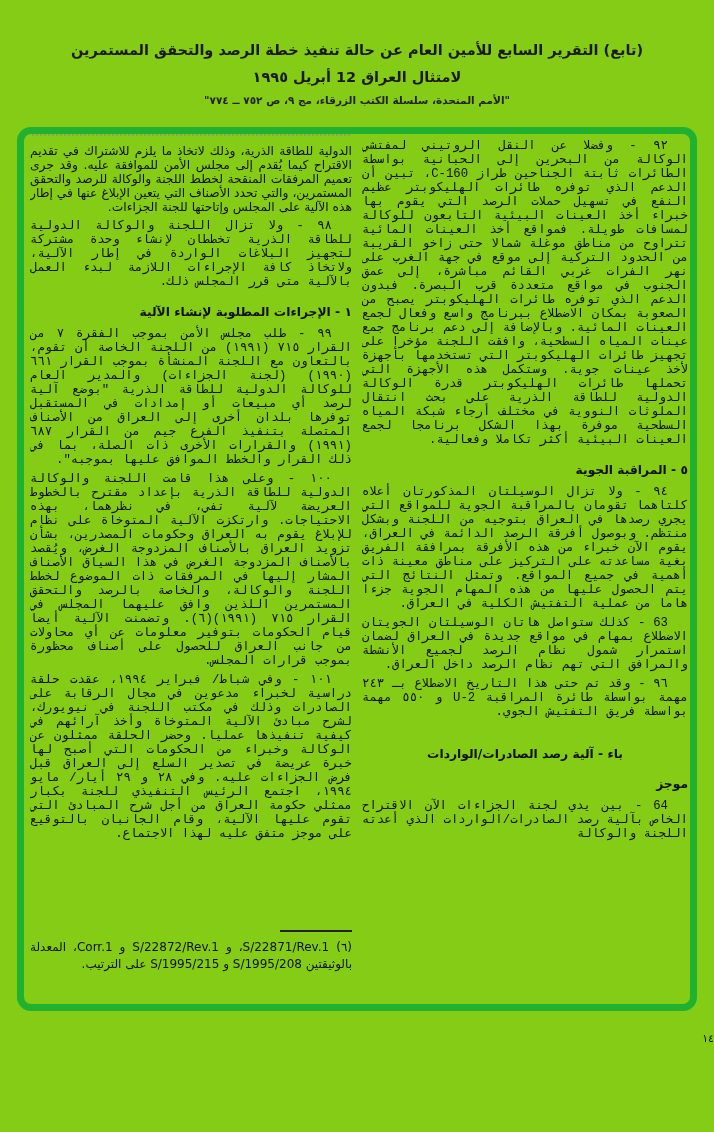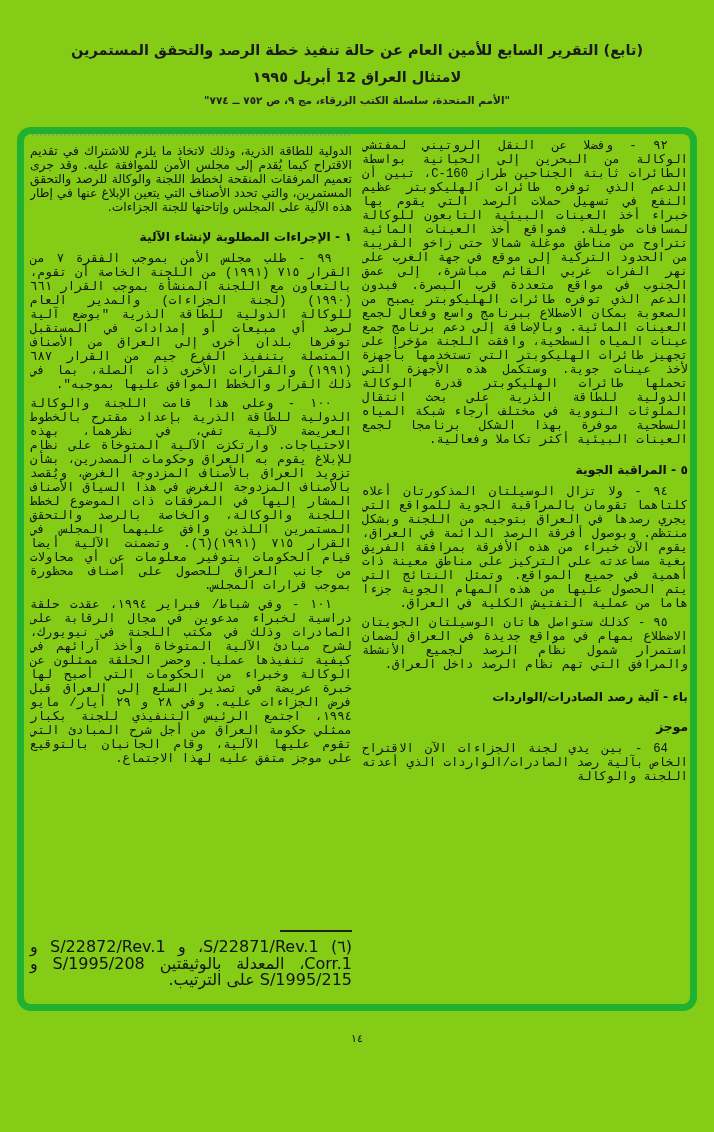--- a/index.html
+++ b/index.html
@@ -34,64 +34,66 @@
     line-height:14px;
     color:#111;
     overflow:hidden;
   }
   .col-right { left:362px; top:139px; width:326px; height:862px; }
   .col-left  { left:30px;  top:132px; width:322px; height:794px; }
   .blk { margin:0 0 5px 0; }
   .para { text-indent:20px;font-family:Liberation Mono, monospace; }
   .para-cont { text-indent:0; }
   .h { font-weight:bold; margin:16px 0 8px 0; text-indent:0; }
-  .h-center { font-weight:bold; text-align:right; margin:18px 0 12px 0; text-indent:0; }
+  .h-center { font-weight:bold; text-align:center; margin:28px 0 12px 0; text-indent:0; }
   .cut-line {
     height:0; border-top:2px dotted #8a8a8a; opacity:.55;
     margin:2px 2px 8px 2px;
   }
   
   .footnote {
     position:absolute; left:30px; top:930px; width:322px;
-    direction:rtl; font-size:16px; line-height:16.5px; color:#111;
+    direction:rtl; font-size:12px; line-height:16.5px; color:#111;
     text-align:justify;
   }
   .fn-rule { width:72px; border-top:2px solid #222; margin-bottom:7px; }
   
   .page-num {
     position:absolute; top:1032px; left:0; width:714px;
-    text-align:center; font-size:11px; color:#111;
+    text-align:right; font-size:11px; color:#111;
   }
 </style>
 </head>
 <body>
 
 <div class="page">
 
   <div class="hdr">
     <div class="t1">(تابع) التقرير السابع للأمين العام عن حالة تنفيذ خطة الرصد والتحقق المستمرين</div>
     <div class="t2">لامتثال العراق 12 أبريل ١٩٩٥</div>
     <div class="t3">"الأمم المتحدة، سلسلة الكتب الزرقاء، مج ٩، ص ٧٥٢ ــ ٧٧٤"</div>
   </div>
 
   <div class="frame" style="border-color: rgb(31, 177, 47);"></div>
 
   <div class="col col-right">
       <div class="blk para">٩٢ - وفضلا عن النقل الروتيني لمفتشي الوكالة من البحرين إلى الحبانية بواسطة الطائرات ثابتة الجناحين طراز C-160، تبين أن الدعم الذي توفره طائرات الهليكوبتر عظيم النفع في تسهيل حملات الرصد التي يقوم بها خبراء أخذ العينات البيئية التابعون للوكالة لمسافات طويلة. فمواقع أخذ العينات المائية تتراوح من مناطق موغلة شمالا حتى زاخو القريبة من الحدود التركية إلى موقع في جهة الغرب على نهر الفرات غربي القائم مباشرة، إلى عمق الجنوب في مواقع متعددة قرب البصرة. فبدون الدعم الذي توفره طائرات الهليكوبتر يصبح من الصعوبة بمكان الاضطلاع ببرنامج واسع وفعال لجمع العينات المائية. وبالإضافة إلى دعم برنامج جمع عينات المياه السطحية، وافقت اللجنة مؤخرا على تجهيز طائرات الهليكوبتر التي تستخدمها بأجهزة لأخذ عينات جوية. وستكمل هذه الأجهزة التي تحملها طائرات الهليكوبتر قدرة الوكالة الدولية للطاقة الذرية على بحث انتقال الملوثات النووية في مختلف أرجاء شبكة المياه السطحية موفرة بهذا الشكل برنامجا لجمع العينات البيئية أكثر تكاملا وفعالية.</div>
       <div class="blk h">٥ - المراقبة الجوية</div>
       <div class="blk para">٩٤ - ولا تزال الوسيلتان المذكورتان أعلاه كلتاهما تقومان بالمراقبة الجوية للمواقع التي يجري رصدها في العراق بتوجيه من اللجنة وبشكل منتظم. وبوصول أفرقة الرصد الدائمة في العراق، يقوم الآن خبراء من هذه الأفرقة بمرافقة الفريق بغية مساعدته على التركيز على مناطق معينة ذات أهمية في جميع المواقع. وتمثل النتائج التي يتم الحصول عليها من هذه المهام الجوية جزءا هاما من عملية التفتيش الكلية في العراق.</div>
-      <div class="blk para">٩٥ - كذلك ستواصل هاتان الوسيلتان الجويتان الاضطلاع بمهام في مواقع جديدة في العراق لضمان استمرار شمول نظام الرصد لجميع الأنشطة والمرافق التي تهم نظام الرصد داخل العراق.</div>
+      <div class="blk para">63 - كذلك ستواصل هاتان الوسيلتان الجويتان الاضطلاع بمهام في مواقع جديدة في العراق لضمان استمرار شمول نظام الرصد لجميع الأنشطة والمرافق التي تهم نظام الرصد داخل العراق.</div>
+      <div class="blk para">٩٦ - وقد تم حتى هذا التاريخ الاضطلاع بـ ٢٤٣ مهمة بواسطة طائرة المراقبة U-2 و ٥٥٠ مهمة بواسطة فريق التفتيش الجوي.</div>
       <div class="blk h-center">باء - آلية رصد الصادرات/الواردات</div>
       <div class="blk h">موجز</div>
       <div class="blk para">64 - بين يدي لجنة الجزاءات الآن الاقتراح الخاص بآلية رصد الصادرات/الواردات الذي أعدته اللجنة والوكالة</div>
     </div>
 
   <div class="col col-left">
     <div class="cut-line"></div>
   <div class="blk para-cont">الدولية للطاقة الذرية، وذلك لاتخاذ ما يلزم للاشتراك في تقديم الاقتراح كيما يُقدم إلى مجلس الأمن للموافقة عليه. وقد جرى تعميم المرفقات المنقحة لخطط اللجنة والوكالة للرصد والتحقق المستمرين، والتي تحدد الأصناف التي يتعين الإبلاغ عنها في إطار هذه الآلية على المجلس وإتاحتها للجنة الجزاءات.</div>
+      <div class="blk para">٩٨ - ولا تزال اللجنة والوكالة الدولية للطاقة الذرية تخططان لإنشاء وحدة مشتركة لتجهيز البلاغات الواردة في إطار الآلية، ولاتخاذ كافة الإجراءات اللازمة لبدء العمل بالآلية متى قرر المجلس ذلك.</div>
       <div class="blk h">١ - الإجراءات المطلوبة لإنشاء الآلية</div>
       <div class="blk para">٩٩ - طلب مجلس الأمن بموجب الفقرة ٧ من القرار ٧١٥ (١٩٩١) من اللجنة الخاصة أن تقوم، بالتعاون مع اللجنة المنشأة بموجب القرار ٦٦١ (١٩٩٠) (لجنة الجزاءات) والمدير العام للوكالة الدولية للطاقة الذرية "بوضع آلية لرصد أي مبيعات أو إمدادات في المستقبل توفرها بلدان أخرى إلى العراق من الأصناف المتصلة بتنفيذ الفرع جيم من القرار ٦٨٧ (١٩٩١) والقرارات الأخرى ذات الصلة، بما في ذلك القرار والخطط الموافق عليها بموجبه".</div>
       <div class="blk para">١٠٠ - وعلى هذا قامت اللجنة والوكالة الدولية للطاقة الذرية بإعداد مقترح بالخطوط العريضة لآلية تفي، في نظرهما، بهذه الاحتياجات. وارتكزت الآلية المتوخاة على نظام للإبلاغ يقوم به العراق وحكومات المصدرين، بشأن تزويد العراق بالأصناف المزدوجة الغرض، ويُقصد بالأصناف المزدوجة الغرض في هذا السياق الأصناف المشار إليها في المرفقات ذات الموضوع لخطط اللجنة والوكالة، والخاصة بالرصد والتحقق المستمرين اللذين وافق عليهما المجلس في القرار ٧١٥ (١٩٩١)(٦). وتضمنت الآلية أيضا قيام الحكومات بتوفير معلومات عن أي محاولات من جانب العراق للحصول على أصناف محظورة بموجب قرارات المجلس.</div>
       <div class="blk para">١٠١ - وفي شباط/ فبراير ١٩٩٤، عقدت حلقة دراسية لخبراء مدعوين في مجال الرقابة على الصادرات وذلك في مكتب اللجنة في نيويورك، لشرح مبادئ الآلية المتوخاة وأخذ آرائهم في كيفية تنفيذها عمليا. وحضر الحلقة ممثلون عن الوكالة وخبراء من الحكومات التي أصبح لها خبرة عريضة في تصدير السلع إلى العراق قبل فرض الجزاءات عليه. وفي ٢٨ و ٢٩ أيار/ مايو ١٩٩٤، اجتمع الرئيس التنفيذي للجنة بكبار ممثلي حكومة العراق من أجل شرح المبادئ التي تقوم عليها الآلية، وقام الجانبان بالتوقيع على موجز متفق عليه لهذا الاجتماع.</div>
     </div>
 
   <div class="footnote">
     <div class="fn-rule"></div>
     <div>(٦) S/22871/Rev.1، و S/22872/Rev.1 و Corr.1، المعدلة بالوثيقتين S/1995/208 و S/1995/215 على الترتيب.</div>
   </div>

